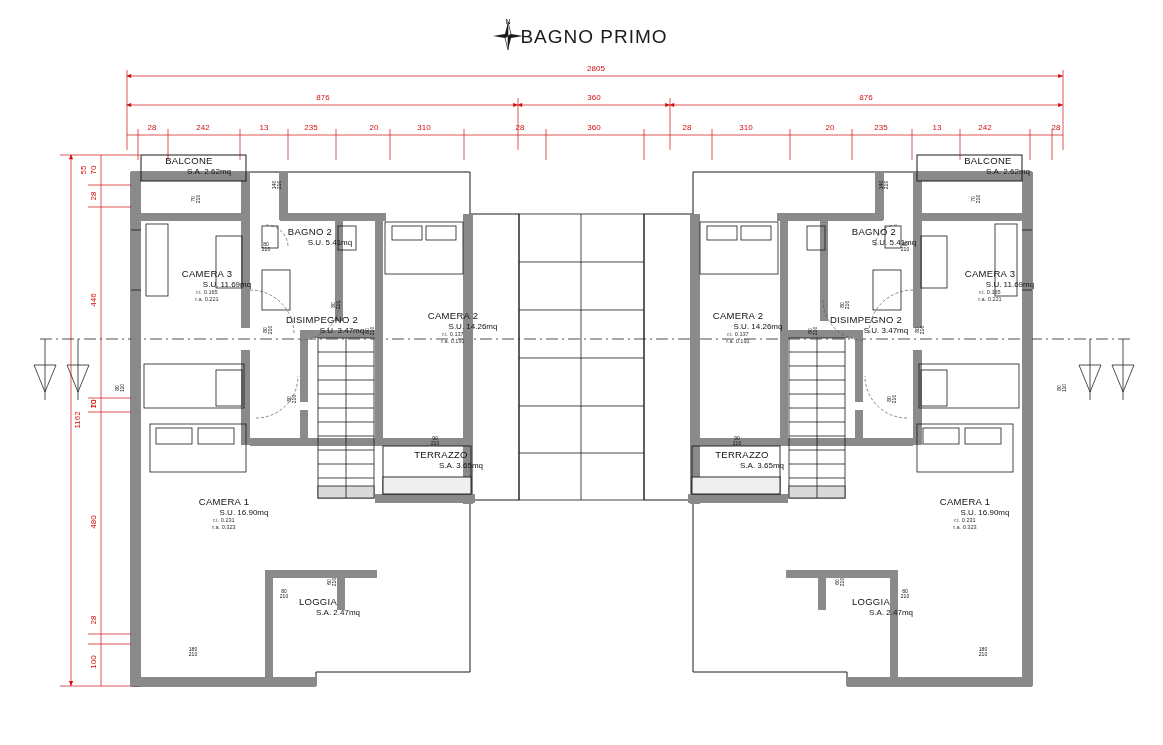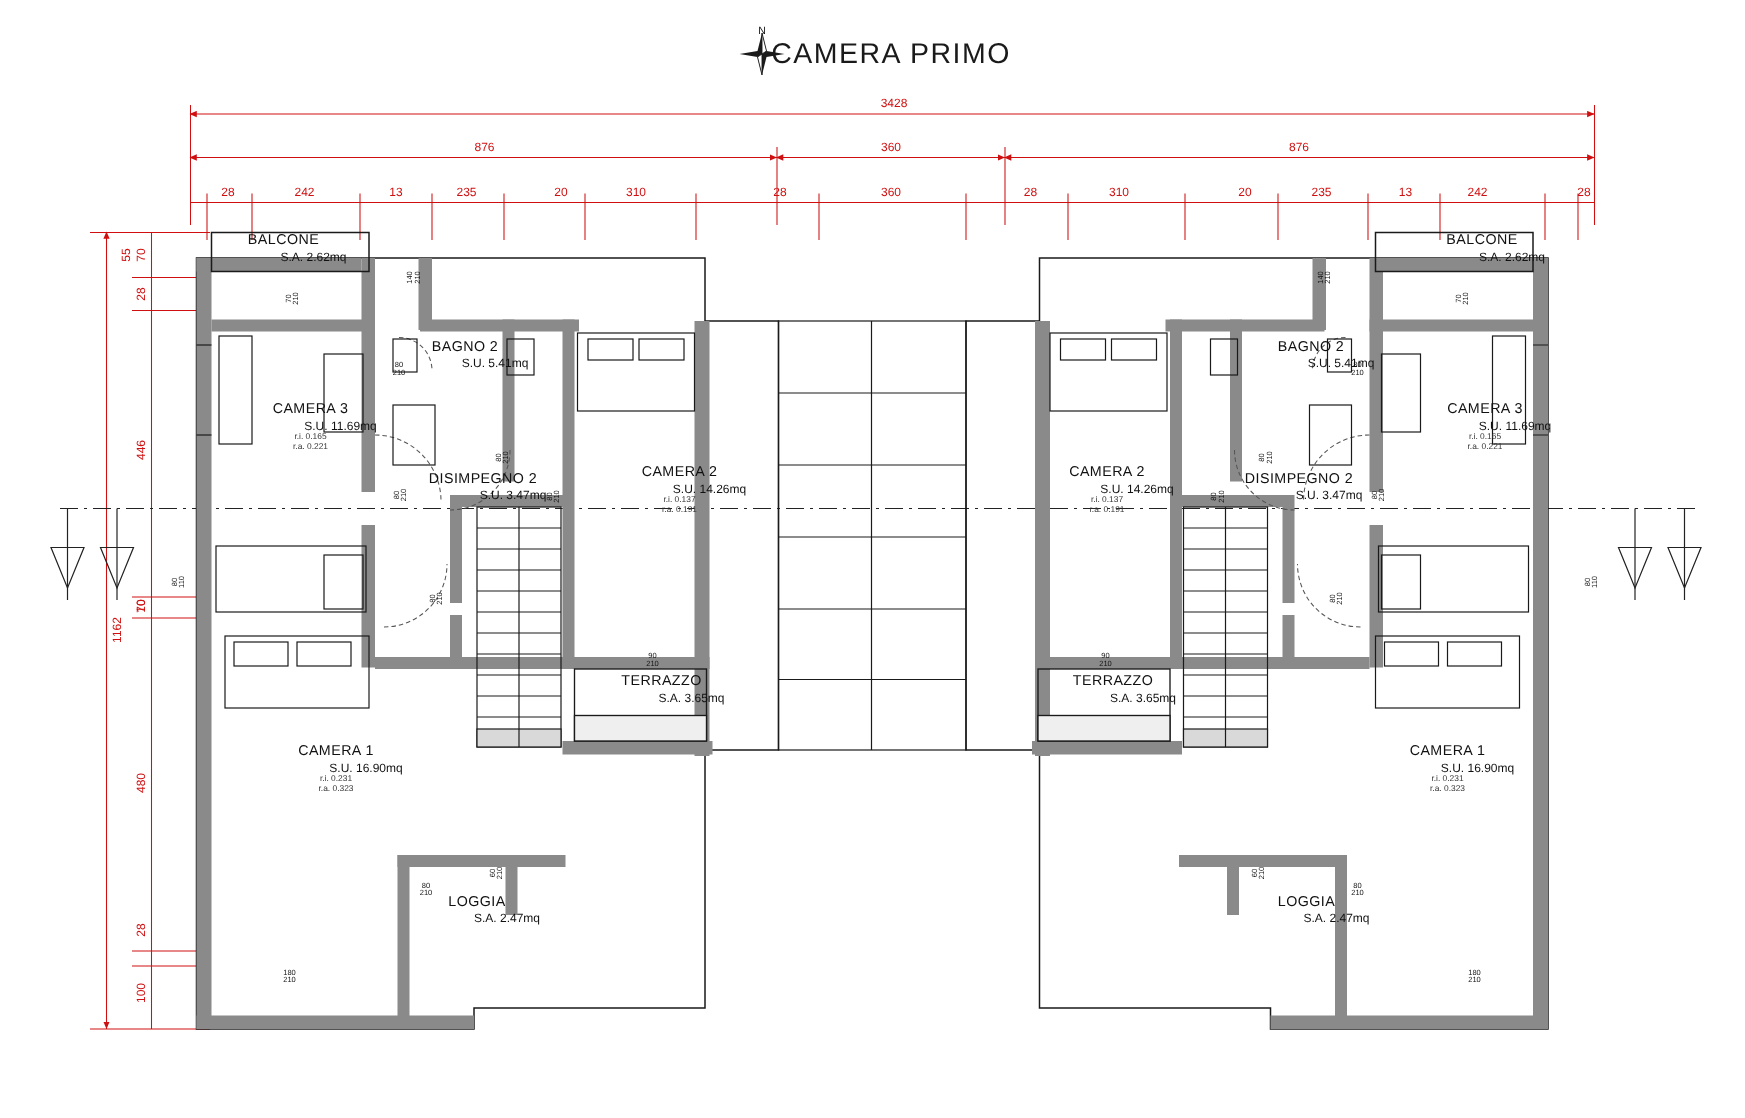--- a/index.html
+++ b/index.html
@@ -254,21 +254,21 @@
 </svg>
 
 <div class="northmark" style="left:490px;top:18px;">
   <svg width="36" height="36" viewBox="0 0 36 36">
     <path d="M18,4 L21,16 L33,18 L21,20 L18,32 L15,20 L3,18 L15,16 Z" fill="#1a1a1a"></path>
     <path d="M18,4 L21,16 L18,18 Z" fill="#ffffff" stroke="#1a1a1a" stroke-width="0.6"></path>
     <path d="M18,18 L15,20 L18,32 Z" fill="#ffffff" stroke="#1a1a1a" stroke-width="0.6"></path>
   </svg>
 </div>
 <div class="lbl" style="left:508px;top:22px;font-size:7px;">N</div>
-<div class="lbl title" style="left:594px;top:37px;">CAMERA PRIMO</div>
+<div class="lbl title" style="left:594px;top:37px;">BAGNO PRIMO</div>
 
 <div id="labels">
     <div class="lbl " style="left: 189px; top: 166px;">
       <div class="room-name">BALCONE</div>
       <div class="room-sub">S.A. 2.62mq</div>
     </div>
     <div class="lbl " style="left: 988px; top: 166px;">
       <div class="room-name">BALCONE</div>
       <div class="room-sub">S.A. 2.62mq</div>
     </div>
@@ -333,21 +333,21 @@
       <div class="room-tiny">r.a. 0.323</div>
     </div>
     <div class="lbl " style="left: 318px; top: 607px;">
       <div class="room-name">LOGGIA</div>
       <div class="room-sub">S.A. 2.47mq</div>
     </div>
     <div class="lbl " style="left: 871px; top: 607px;">
       <div class="room-name">LOGGIA</div>
       <div class="room-sub">S.A. 2.47mq</div>
     </div>
-    <div class="lbl dim" style="left: 596px; top: 69px;">3428</div>
+    <div class="lbl dim" style="left: 596px; top: 69px;">2805</div>
     <div class="lbl dim" style="left: 323px; top: 98px;">876</div>
     <div class="lbl dim" style="left: 594px; top: 98px;">360</div>
     <div class="lbl dim" style="left: 866px; top: 98px;">876</div>
     <div class="lbl dim" style="left: 152px; top: 128px;">28</div>
     <div class="lbl dim" style="left: 203px; top: 128px;">242</div>
     <div class="lbl dim" style="left: 264px; top: 128px;">13</div>
     <div class="lbl dim" style="left: 311px; top: 128px;">235</div>
     <div class="lbl dim" style="left: 374px; top: 128px;">20</div>
     <div class="lbl dim" style="left: 424px; top: 128px;">310</div>
     <div class="lbl dim" style="left: 520px; top: 128px;">28</div>

